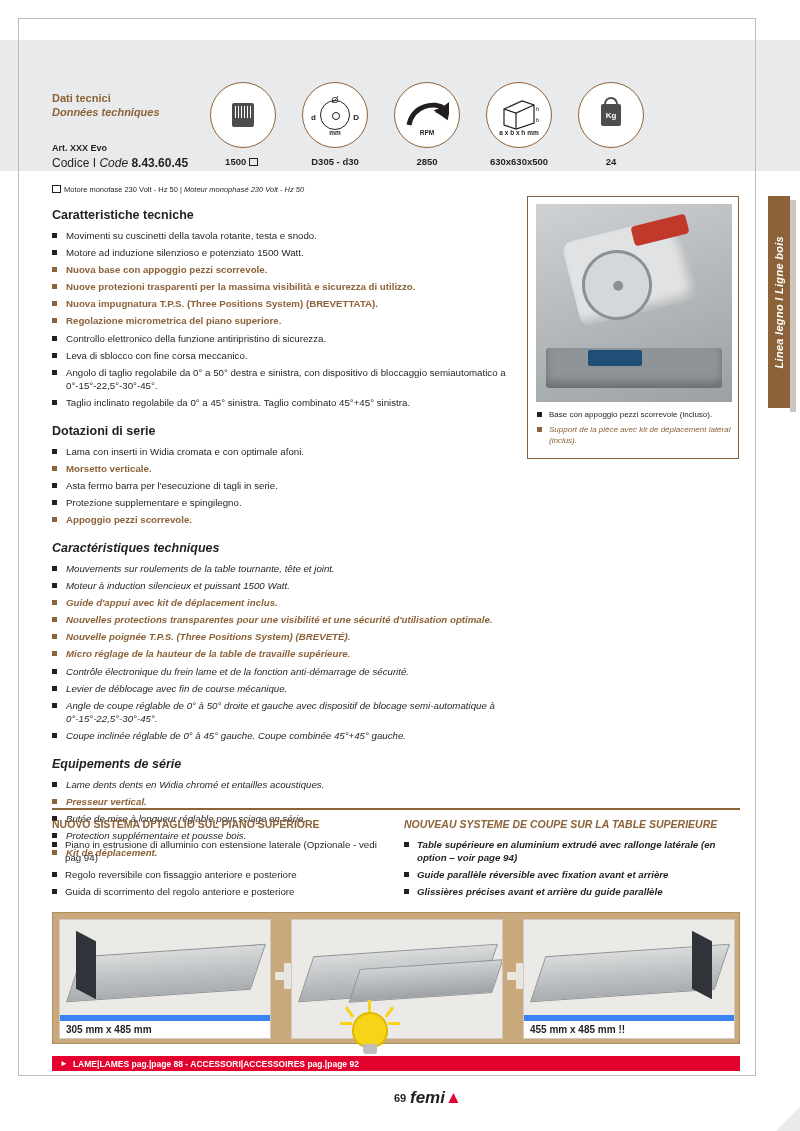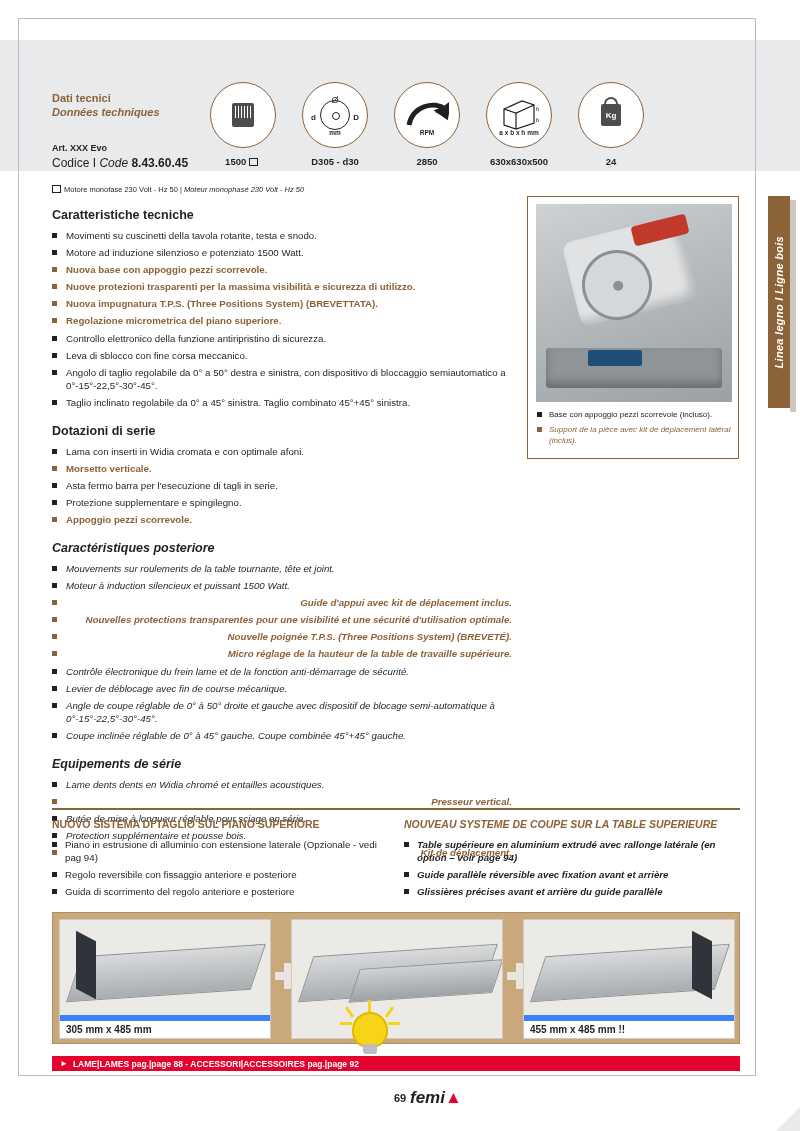--- a/index.html
+++ b/index.html
@@ -134,21 +134,21 @@
     position: relative; padding-left: 14px; font-size: 9.7px; line-height: 13.6px;
     margin-bottom: 3.5px; color: #231f20;
   }
   ul.bul li:before {
     content: ""; position: absolute; left: 0; top: 4px;
     width: 5px; height: 5px; background: #231f20;
   }
   ul.bul li.hl { color: #8c6239; font-weight: bold; }
   ul.bul li.hl:before { background: #8c6239; }
   ul.bul li.fr { font-style: italic; }
-  ul.bul li.fr.hl { font-style: italic; font-weight: bold; text-align: right; }
+  ul.bul li.fr.hl { font-style: italic; font-weight: bold; }
 
   
   .photo-box {
     position: absolute; left: 527px; top: 196px; width: 212px; height: 263px;
     border: 1px solid #8c6239; background: #ffffff;
   }
   .photo {
     position: absolute; left: 8px; top: 7px; width: 196px; height: 198px;
     background: linear-gradient(160deg,#cfd2d4 0%, #b9bdc0 40%, #9aa0a4 100%);
     overflow: hidden;
@@ -397,21 +397,21 @@
 
     <h3 class="sec">Dotazioni di serie</h3>
     <ul class="bul">
       <li>Lama con inserti in Widia cromata e con optimale afoni.</li>
       <li class="hl">Morsetto verticale.</li>
       <li>Asta fermo barra per l'esecuzione di tagli in serie.</li>
       <li>Protezione supplementare e spingilegno.</li>
       <li class="hl">Appoggio pezzi scorrevole.</li>
     </ul>
 
-    <h3 class="sec it-style">Caractéristiques posteriore</h3>
+    <h3 class="sec it-style">Caractéristiques techniques</h3>
     <ul class="bul">
       <li class="fr">Mouvements sur roulements de la table tournante, tête et joint.</li>
       <li class="fr">Moteur à induction silencieux et puissant 1500 Watt.</li>
       <li class="fr hl">Guide d'appui avec kit de déplacement inclus.</li>
       <li class="fr hl">Nouvelles protections transparentes pour une visibilité et une sécurité d'utilisation optimale.</li>
       <li class="fr hl">Nouvelle poignée T.P.S. (Three Positions System) (BREVETÉ).</li>
       <li class="fr hl">Micro réglage de la hauteur de la table de travaille supérieure.</li>
       <li class="fr">Contrôle électronique du frein lame et de la fonction anti-démarrage de sécurité.</li>
       <li class="fr">Levier de déblocage avec fin de course mécanique.</li>
       <li class="fr">Angle de coupe réglable de 0° à 50° droite et gauche avec dispositif de blocage semi-automatique à 0°-15°-22,5°-30°-45°.</li>

